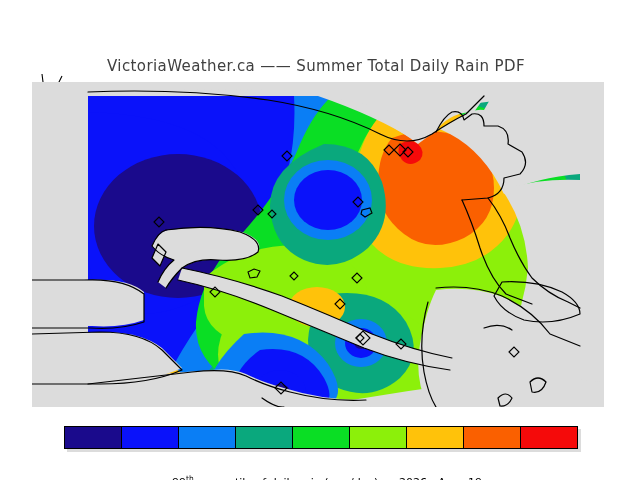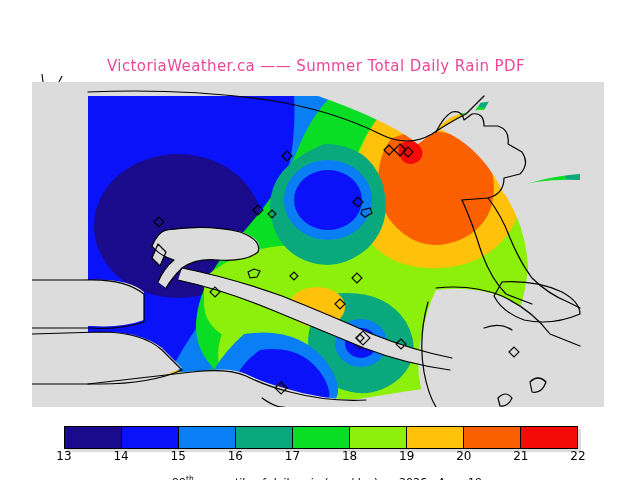--- a/index.html
+++ b/index.html
@@ -13,21 +13,21 @@
   }
   #root{position:absolute;left:0;top:0;width:640px;height:480px;}
 
   .title{
     position:absolute;
     left:0;top:57px;width:632px;
     text-align:center;
     font-family:"DejaVu Sans", sans-serif;
     font-size:15px;
     letter-spacing:0.4px;
-    color:#ec4899;
+    color:#404040;
     white-space:pre;
   }
 
   .map-panel{
     position:absolute;
     left:32px;top:82px;
     width:572px;height:325px;
     background:#dcdcdc;
     overflow:hidden;
   }
@@ -286,30 +286,18 @@
         <div class="cbar-cell" style="background: rgb(10, 126, 245);"></div>
         <div class="cbar-cell" style="background: rgb(10, 168, 125);"></div>
         <div class="cbar-cell" style="background: rgb(10, 222, 36);"></div>
         <div class="cbar-cell" style="background: rgb(140, 240, 10);"></div>
         <div class="cbar-cell" style="background: rgb(255, 194, 10);"></div>
         <div class="cbar-cell" style="background: rgb(250, 96, 0);"></div>
         <div class="cbar-cell" style="background: rgb(245, 10, 10);"></div>
       </div>
   </div>
 
-  <div class="ticks" id="cbar-ticks">
-      <span class="tick" style="left: 64px;">13</span>
-      <span class="tick" style="left: 121.111px;">14</span>
-      <span class="tick" style="left: 178.222px;">15</span>
-      <span class="tick" style="left: 235.333px;">16</span>
-      <span class="tick" style="left: 292.444px;">17</span>
-      <span class="tick" style="left: 349.556px;">18</span>
-      <span class="tick" style="left: 406.667px;">19</span>
-      <span class="tick" style="left: 463.778px;">20</span>
-      <span class="tick" style="left: 520.889px;">21</span>
-      <span class="tick" style="left: 578px;">22</span>
-    </div>
 
   <div class="caption">
     <span>99</span><sup>th</sup><span> percentile of daily rain (mm/day) on 2026—Apr—19</span>
   </div>
 
 </div>
 
 </body></html>

